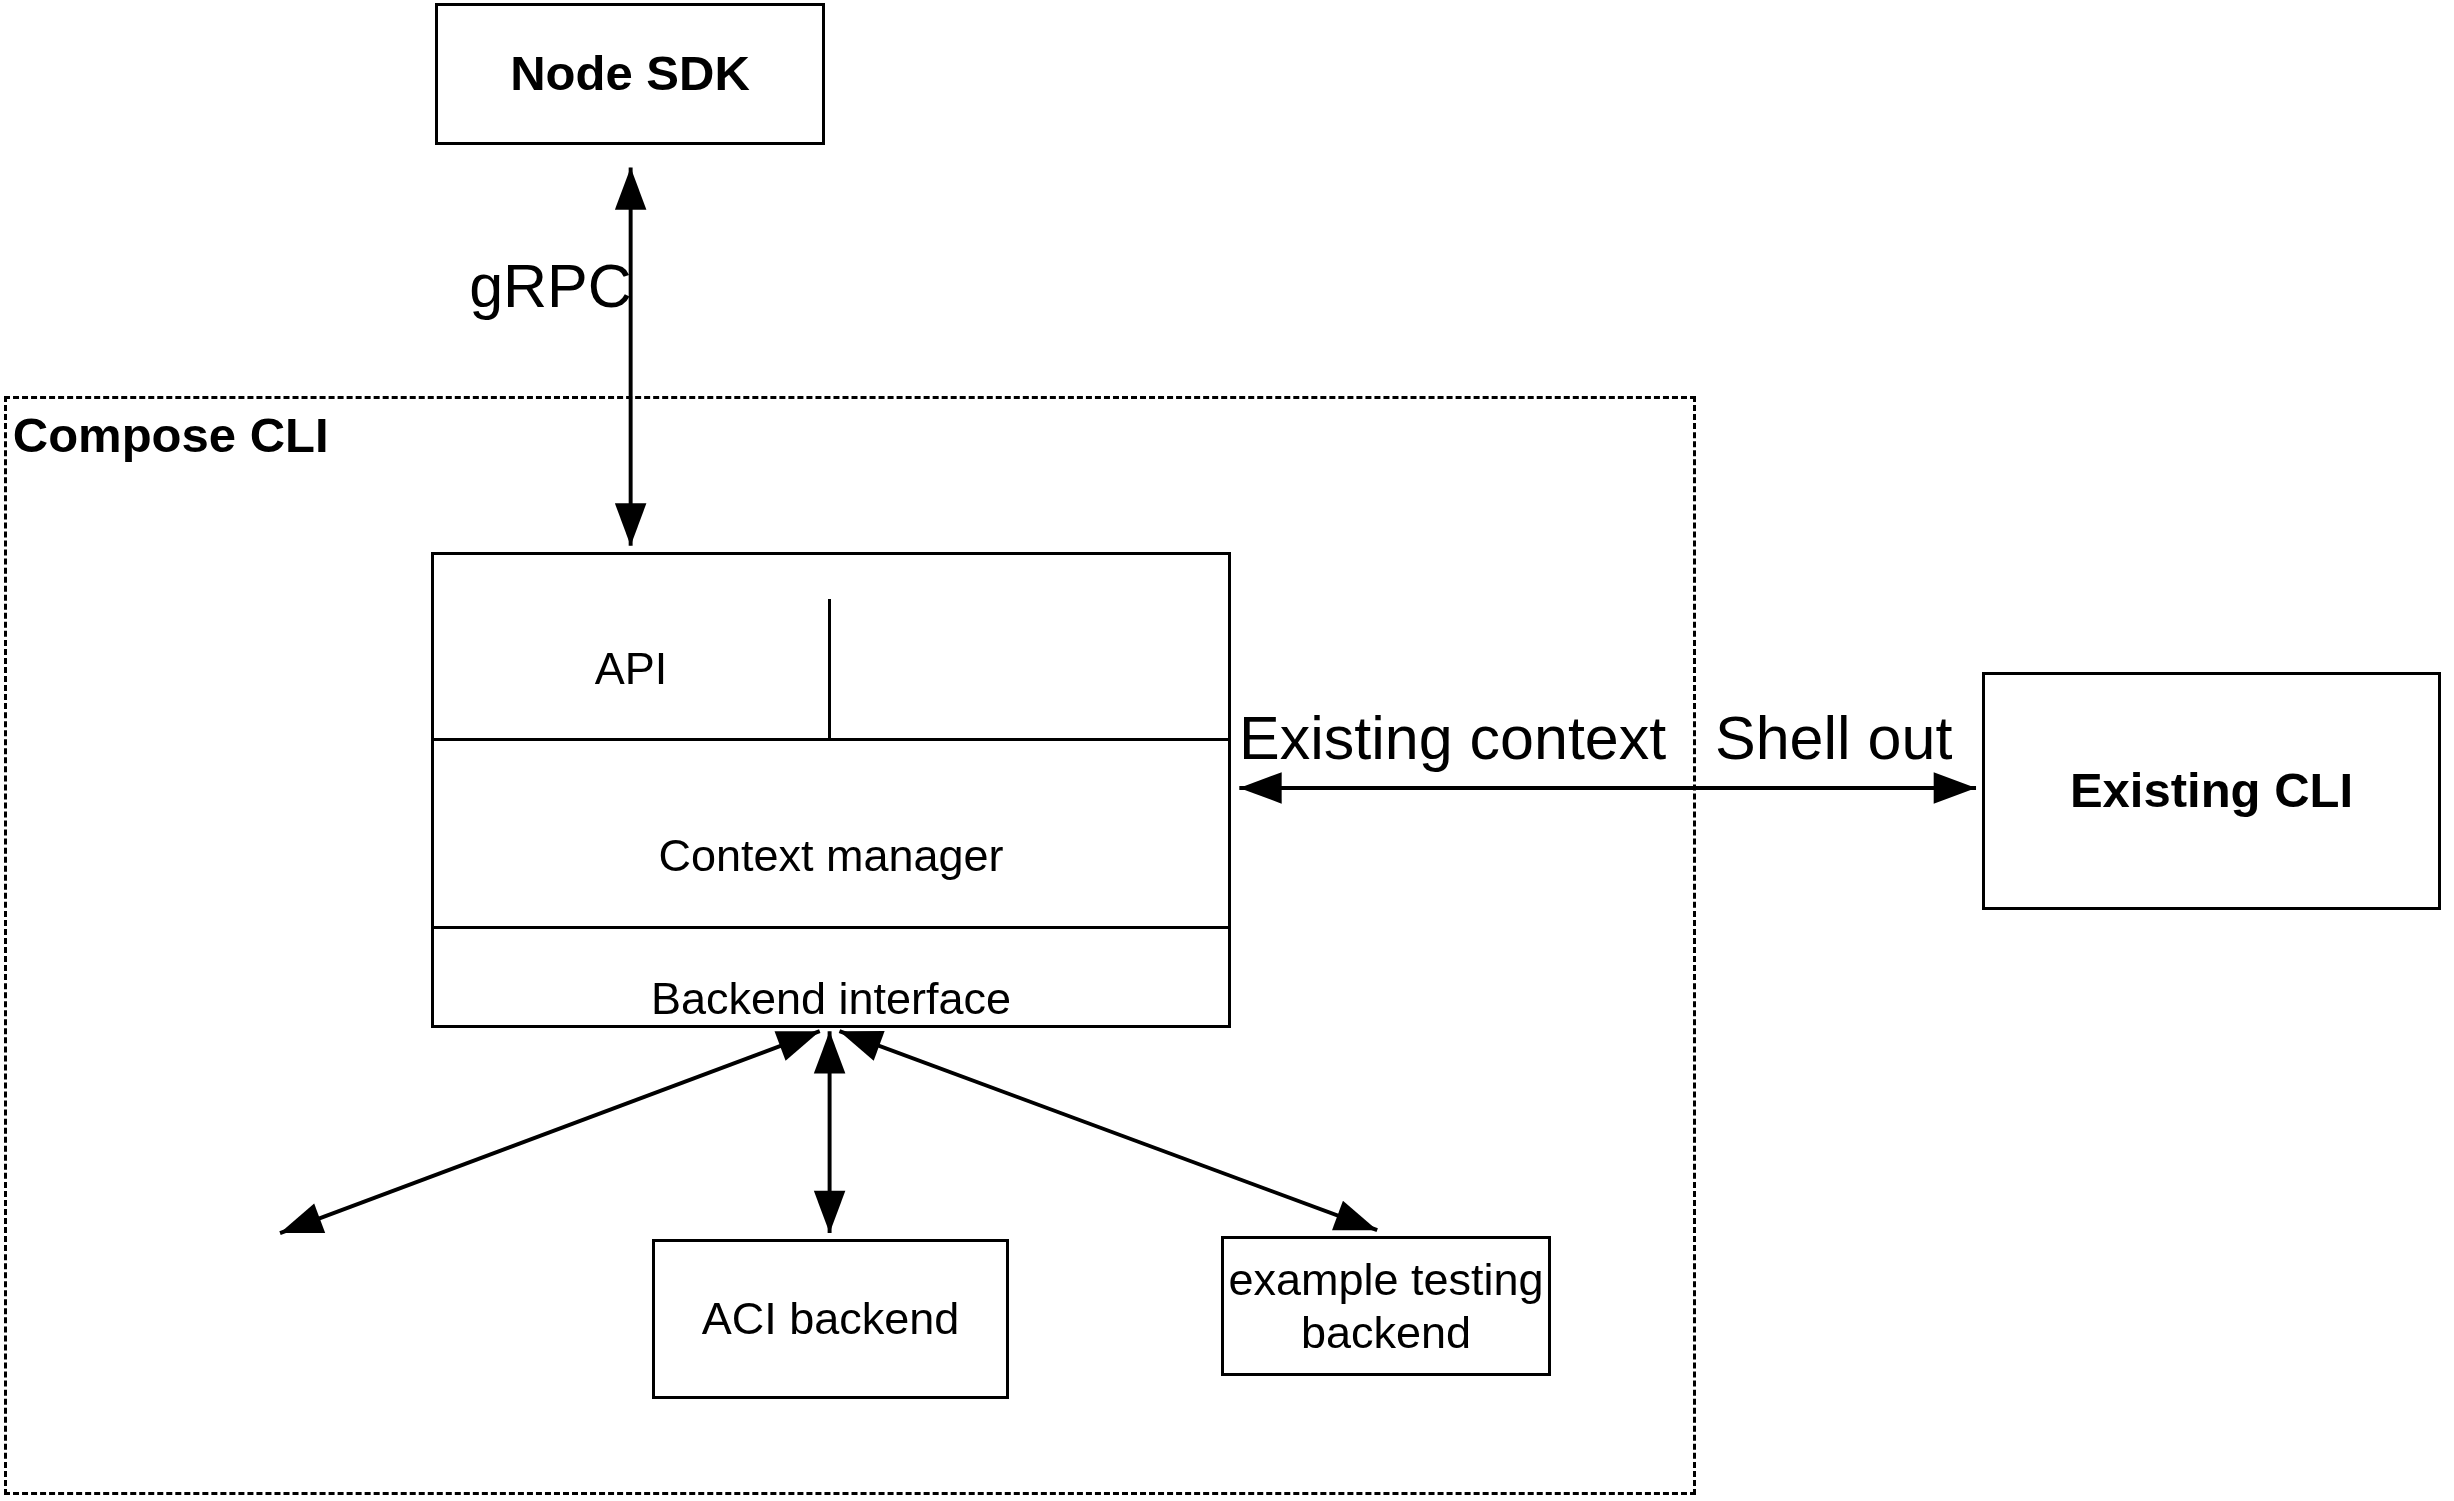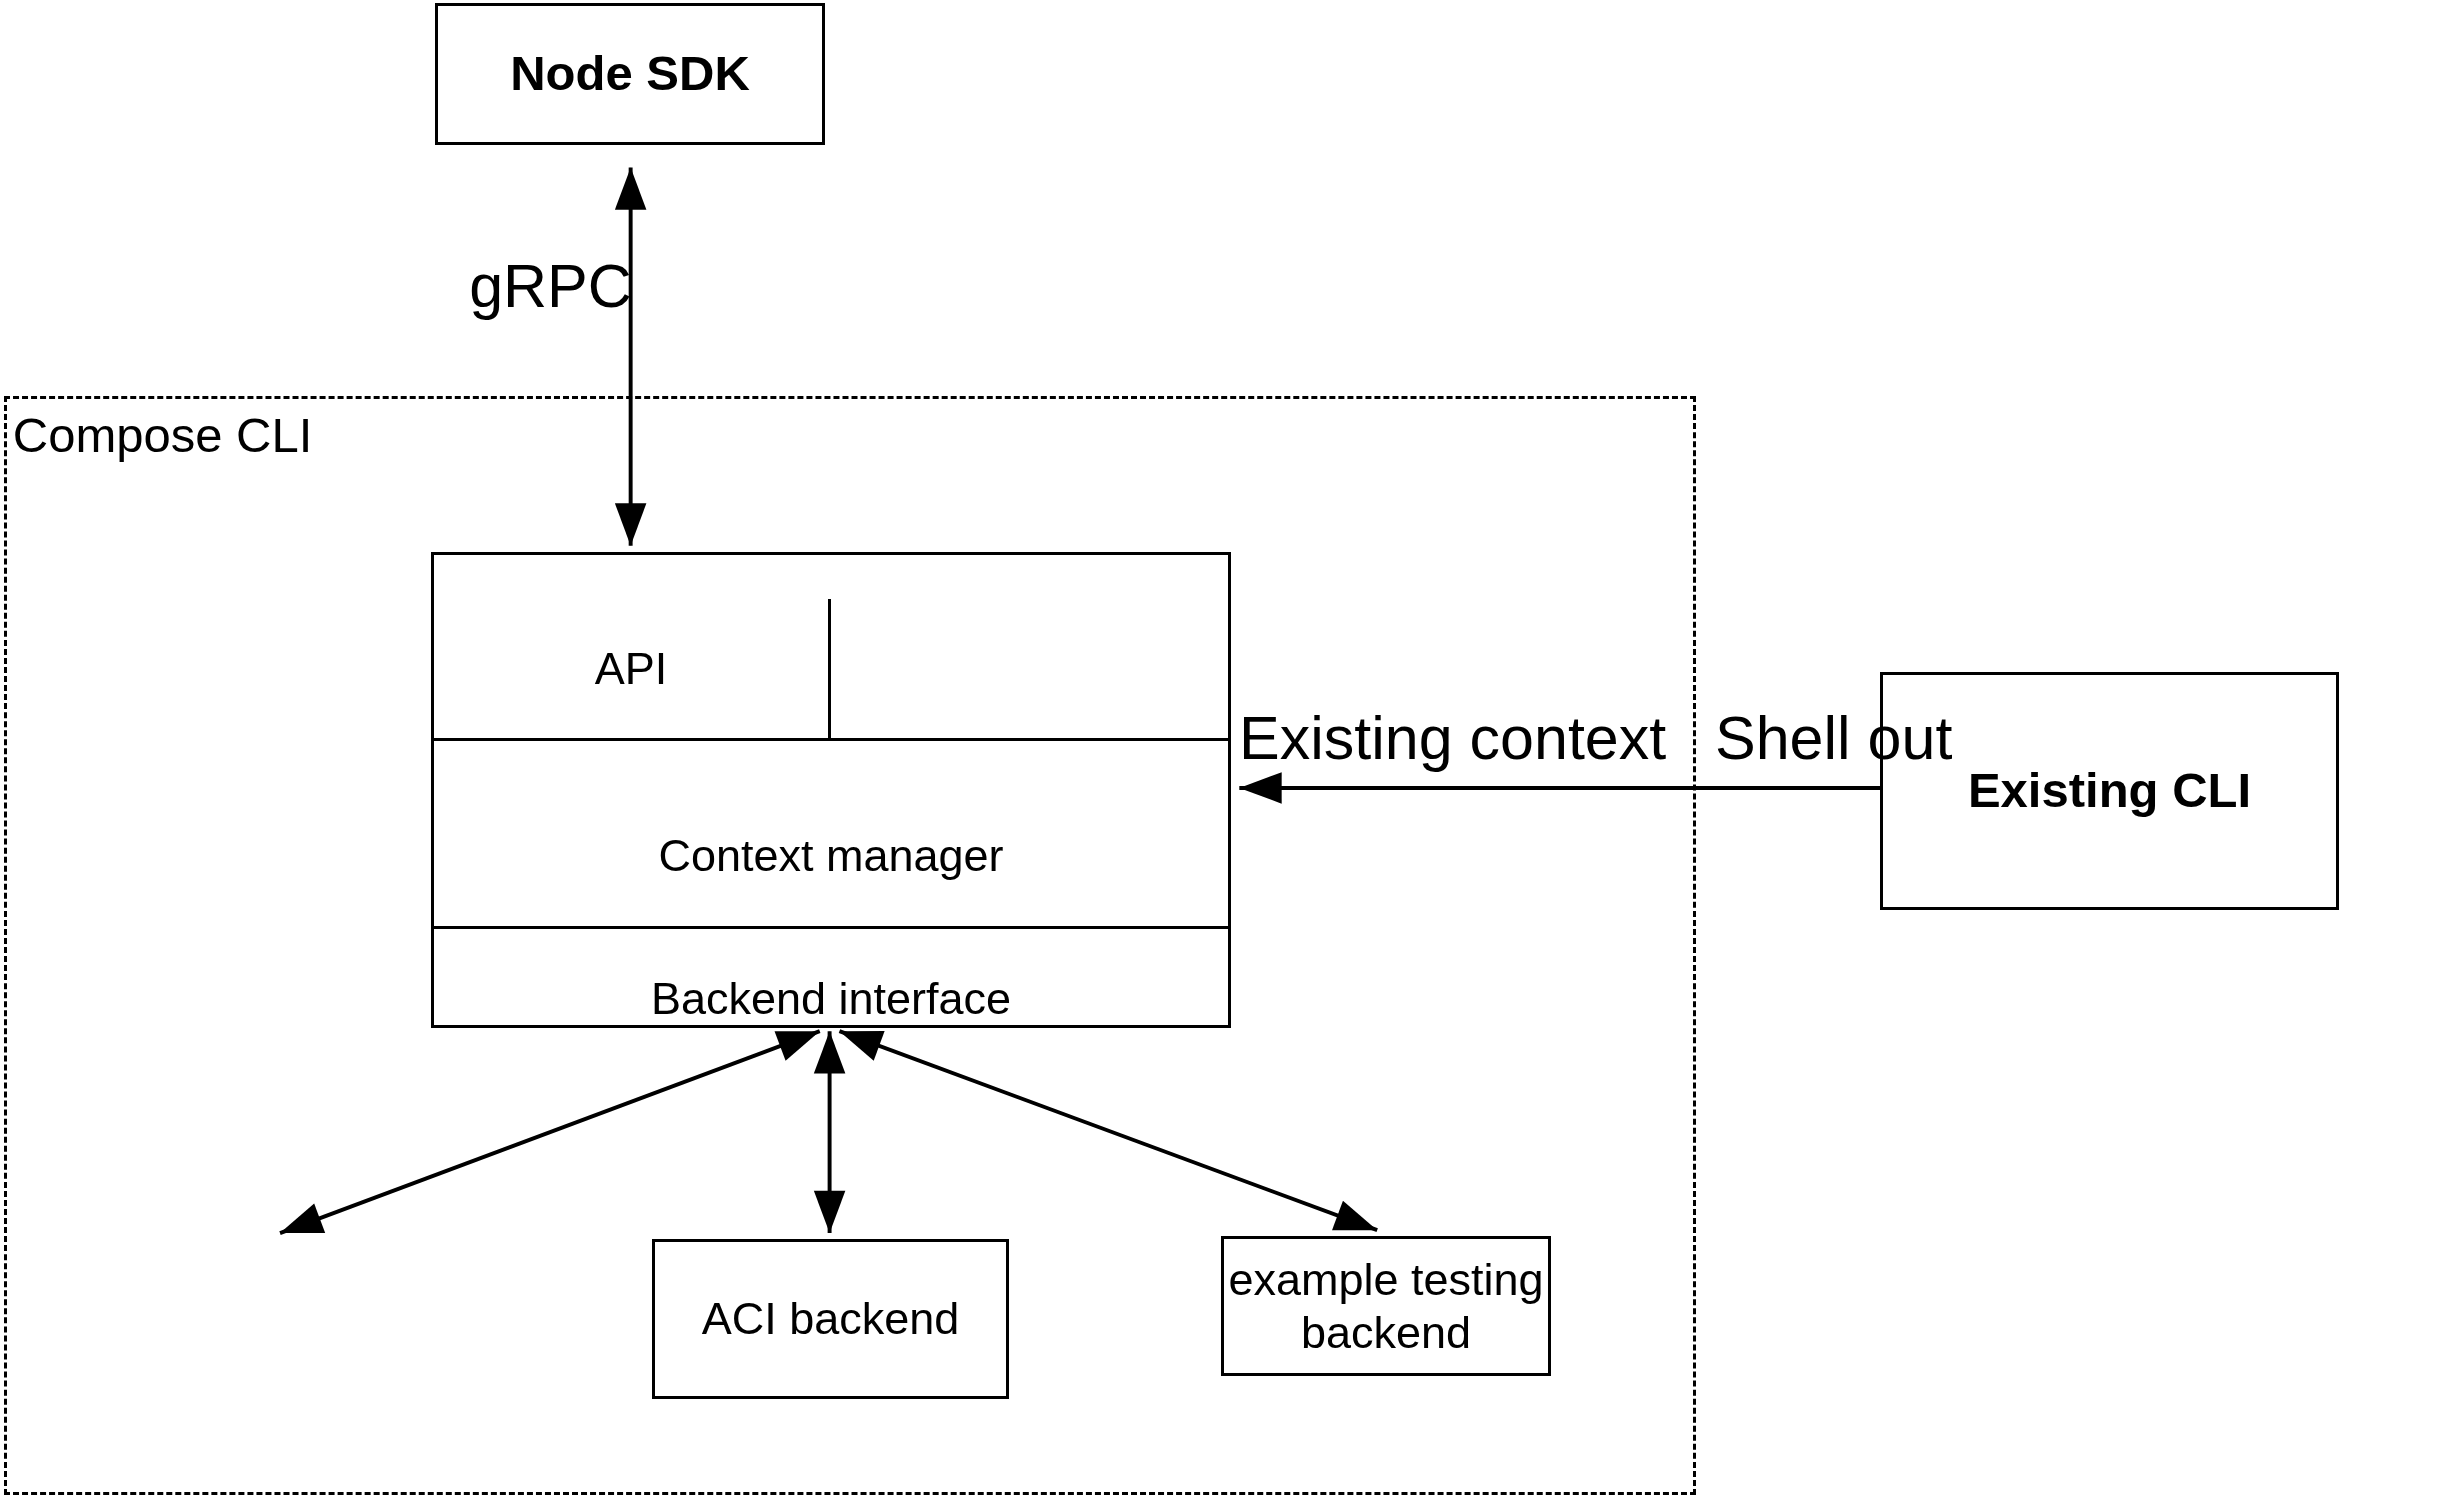--- a/index.html
+++ b/index.html
@@ -18,21 +18,21 @@
     display:flex;align-items:center;justify-content:center;
     text-align:center;font-size:45px;line-height:1.18;
   }
   .box.bold{font-weight:bold;font-size:49px;}
   .container-dashed{
     position:absolute;box-sizing:border-box;
     border:3.9px dashed #000;background:transparent;
   }
   .container-label{
     position:absolute;left:5.9px;top:7.9px;
-    font-weight:normal;font-size:49px;white-space:nowrap;
+    font-weight:bold;font-size:49px;white-space:nowrap;
   }
   .edge-label{
     position:absolute;font-size:61px;text-align:center;white-space:nowrap;
   }
   
   .stack{
     position:absolute;left:431px;top:552px;width:800px;height:476px;
     box-sizing:border-box;border:3.9px solid #000;background:#ffffff;
     display:flex;flex-direction:column;font-size:45px;
   }
@@ -91,21 +91,21 @@
 
 
   <div class="box" style="left:652px;top:1239px;width:357px;height:160px;">
     <span>ACI backend</span>
   </div>
 
   <div class="box" style="left:1221px;top:1236px;width:330px;height:140px;">
     <span style="white-space:normal">example testing backend</span>
   </div>
 
-  <div class="box bold" style="left:1880px;top:672px;width:459px;height:238px;">
+  <div class="box bold" style="left:1982px;top:672px;width:459px;height:238px;">
     <span>Existing CLI</span>
   </div>
 
   <div class="edge-label" style="left:452px;top:251px;width:197px;">gRPC</div>
 
   <div class="edge-label" style="left:1239px;top:703px;width:345px;">Existing context</div>
 
   <div class="edge-label" style="left:1715px;top:703px;width:236px;">Shell out</div>
 
 </div>

